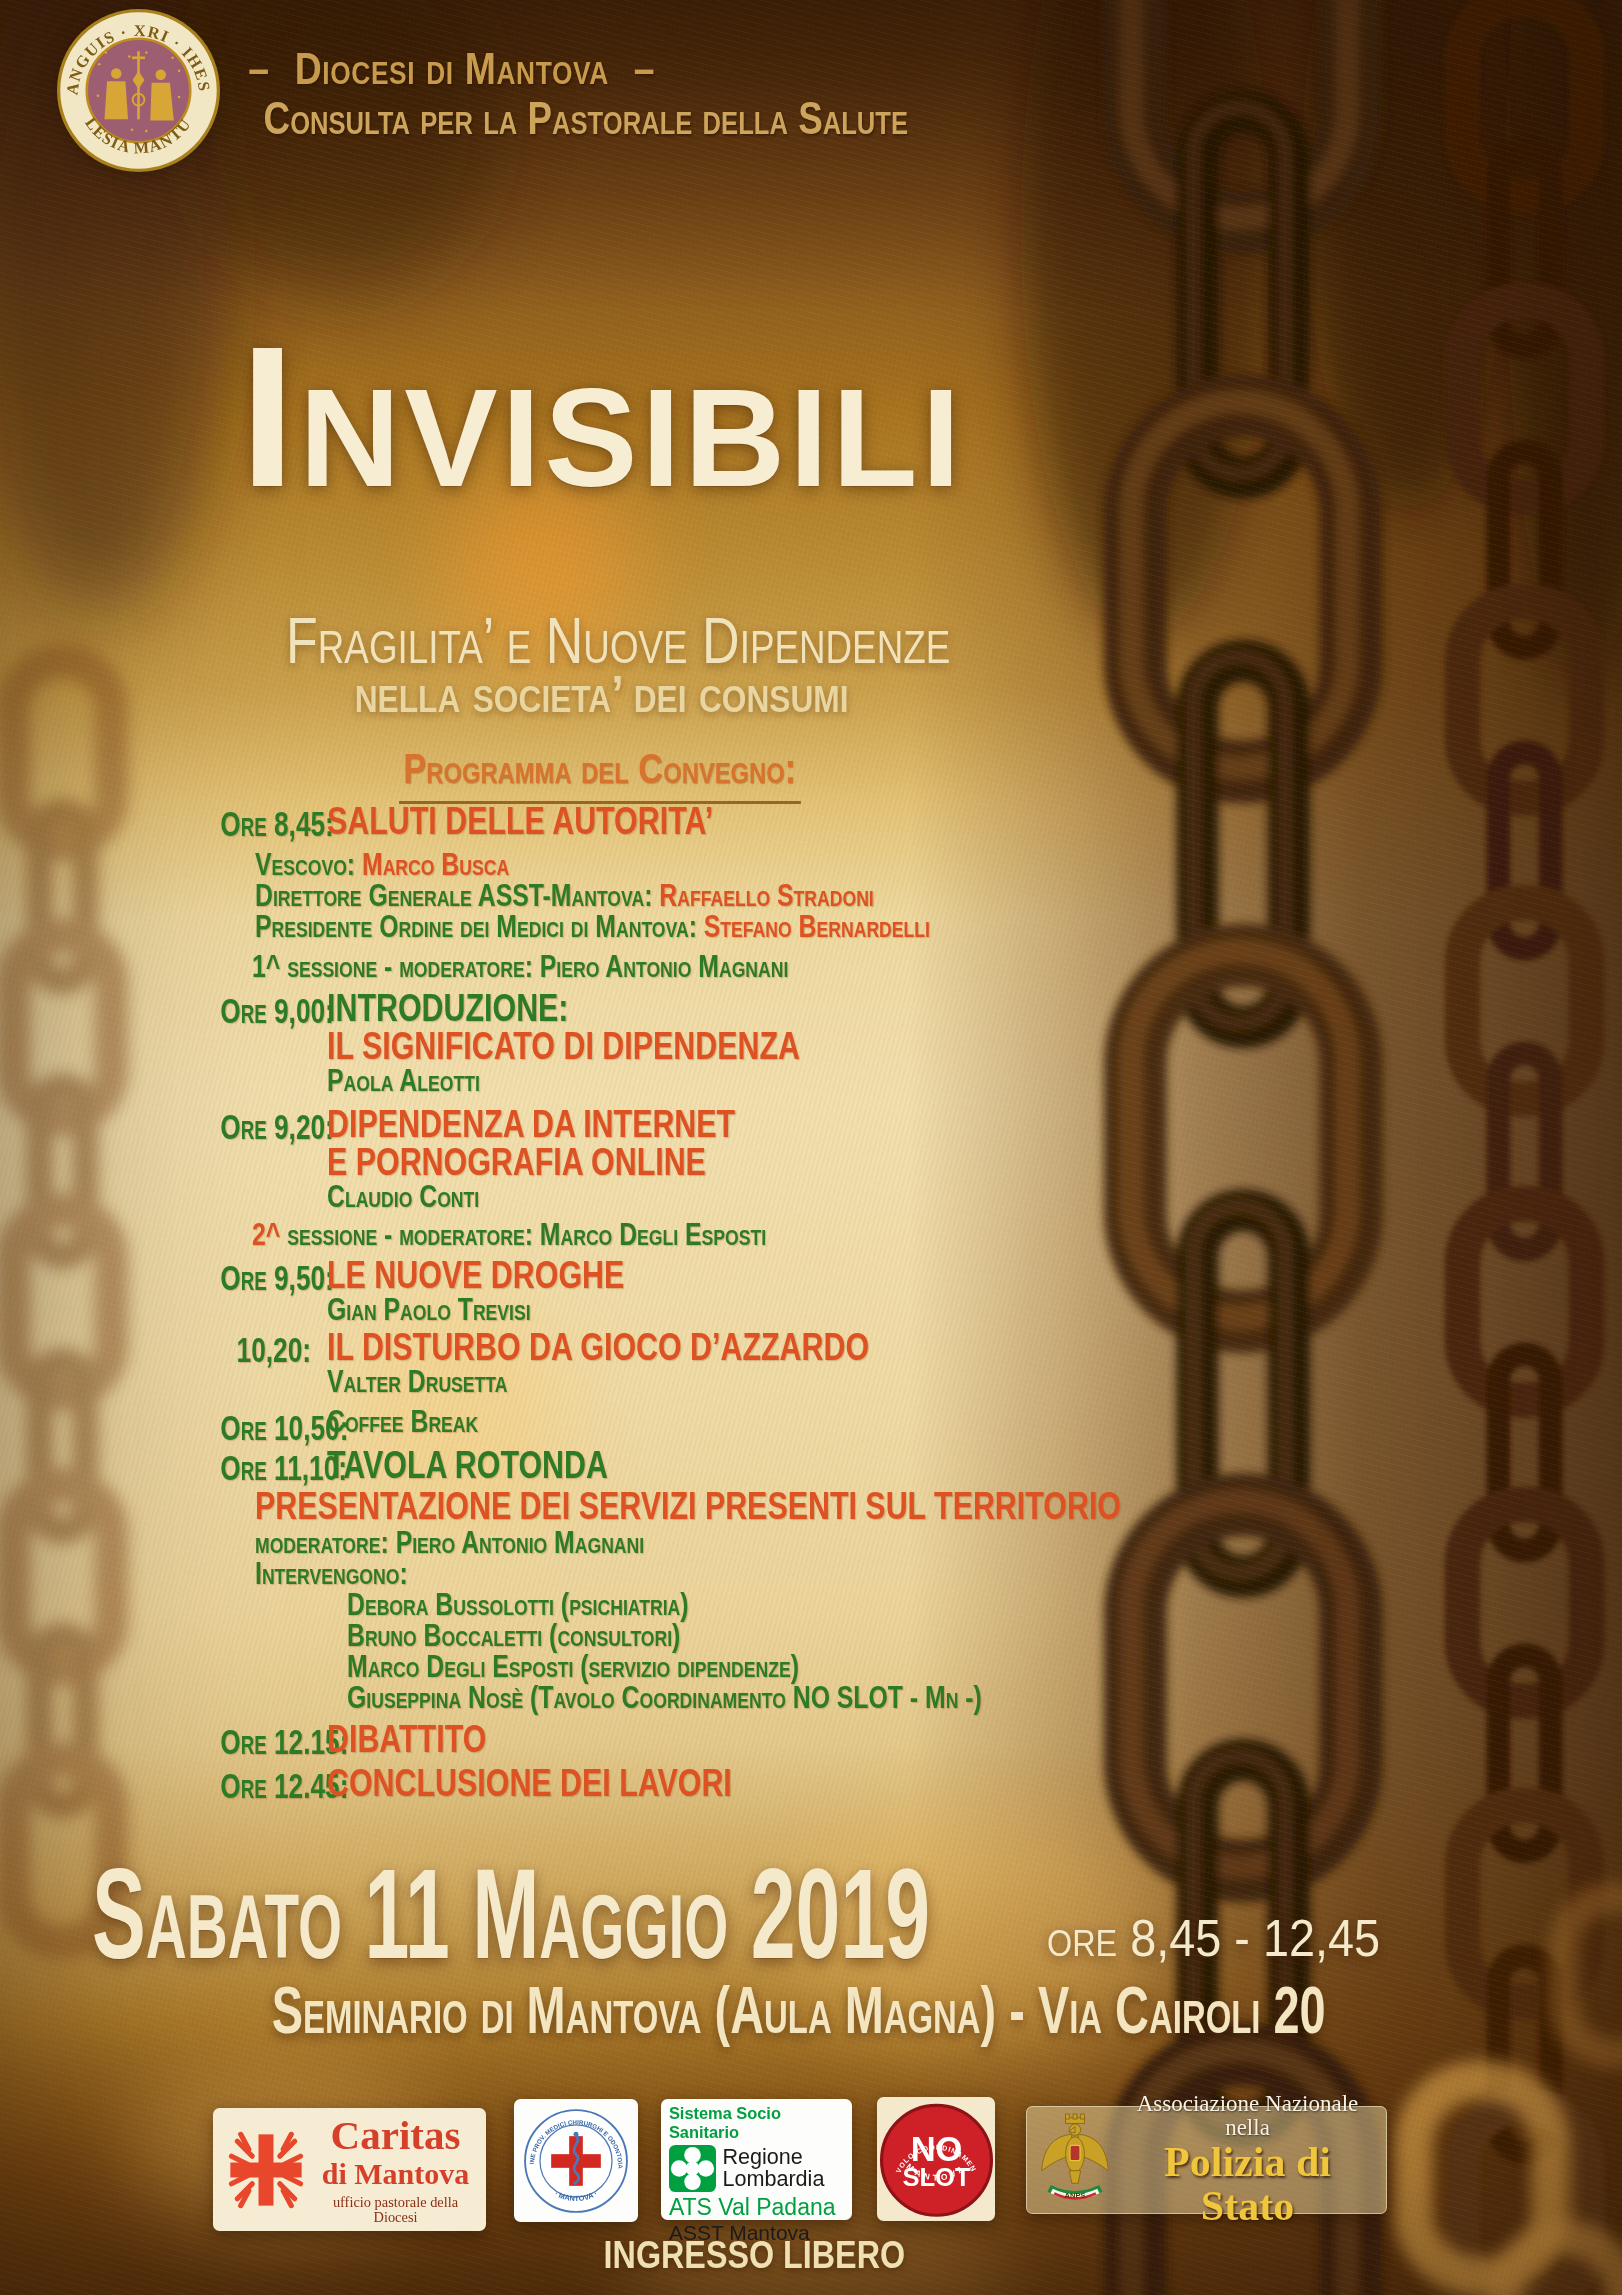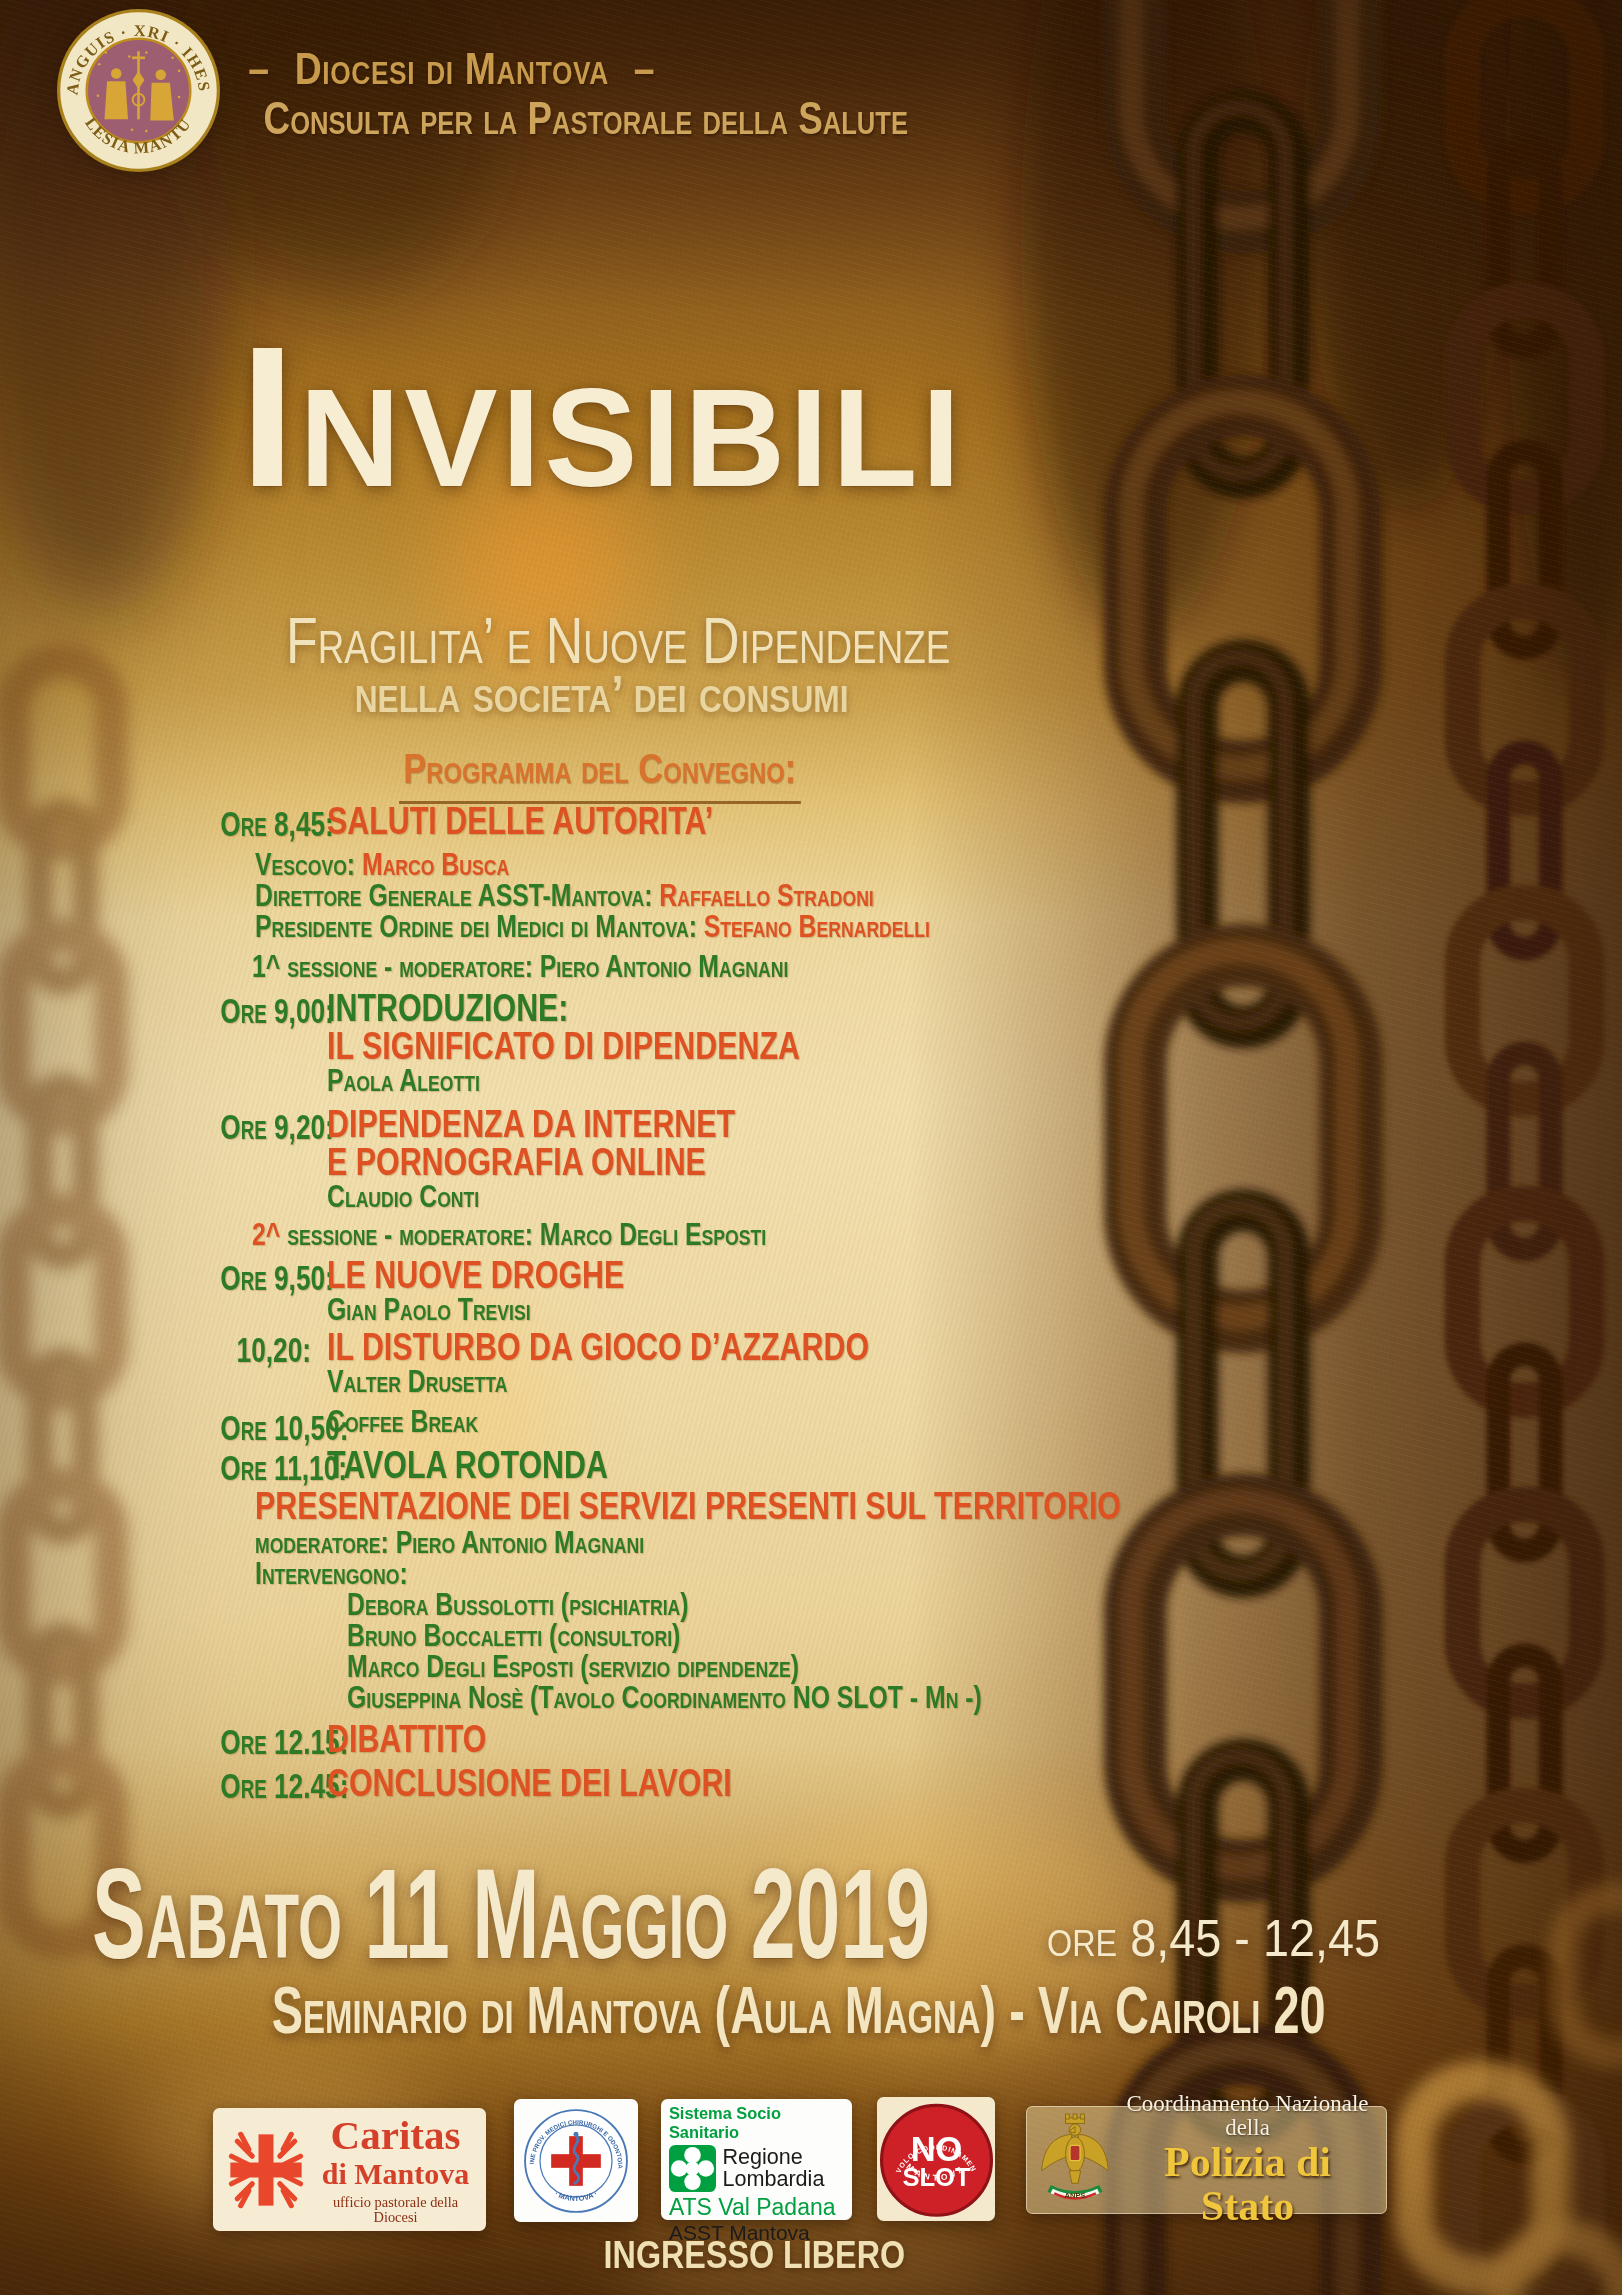--- a/index.html
+++ b/index.html
@@ -432,21 +432,21 @@
           <ellipse cx="65" cy="66" rx="15" ry="28"></ellipse>
           <path d="M56,92 L74,92 L70,112 L60,112 Z"></path>
         </g>
         <rect x="57" y="52" width="16" height="24" rx="3" fill="#b5342c" stroke="#e5c33f" stroke-width="2"></rect>
         <path d="M24,120 Q65,140 106,120" fill="none" stroke="#1e8a3c" stroke-width="12"></path>
         <path d="M28,124 Q65,142 102,124" fill="none" stroke="#f5f5f0" stroke-width="8"></path>
         <path d="M32,128 Q65,144 98,128" fill="none" stroke="#cc2b2b" stroke-width="4"></path>
         <text x="65" y="136" text-anchor="middle" font-size="12" font-weight="700" fill="#503a08">ANPS</text>
       </svg>
       <div class="pol-texts">
-        <div class="pol-l1">Coordinamento Nazionale della</div>
+        <div class="pol-l1">Associazione Nazionale nella</div>
         <div class="pol-l2">Polizia di Stato</div>
       </div>
     </div>
 
     <div class="ingresso">
       <span class="cx">INGRESSO LIBERO</span>
     </div>
 
   </div>
 </div>

